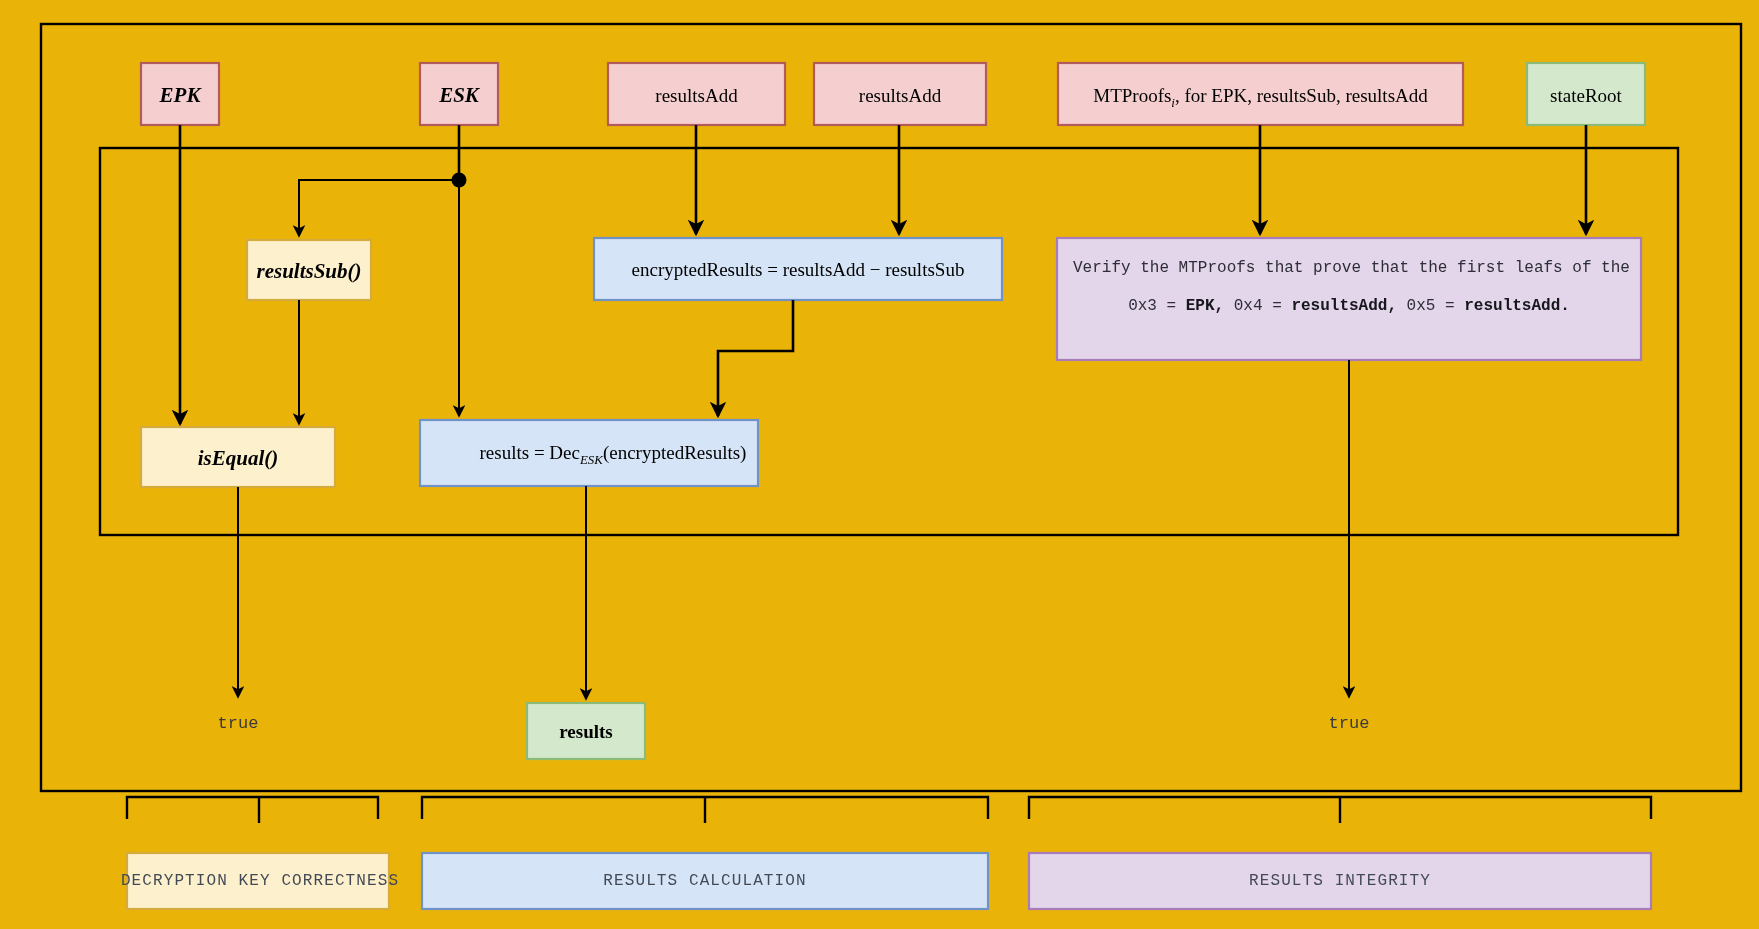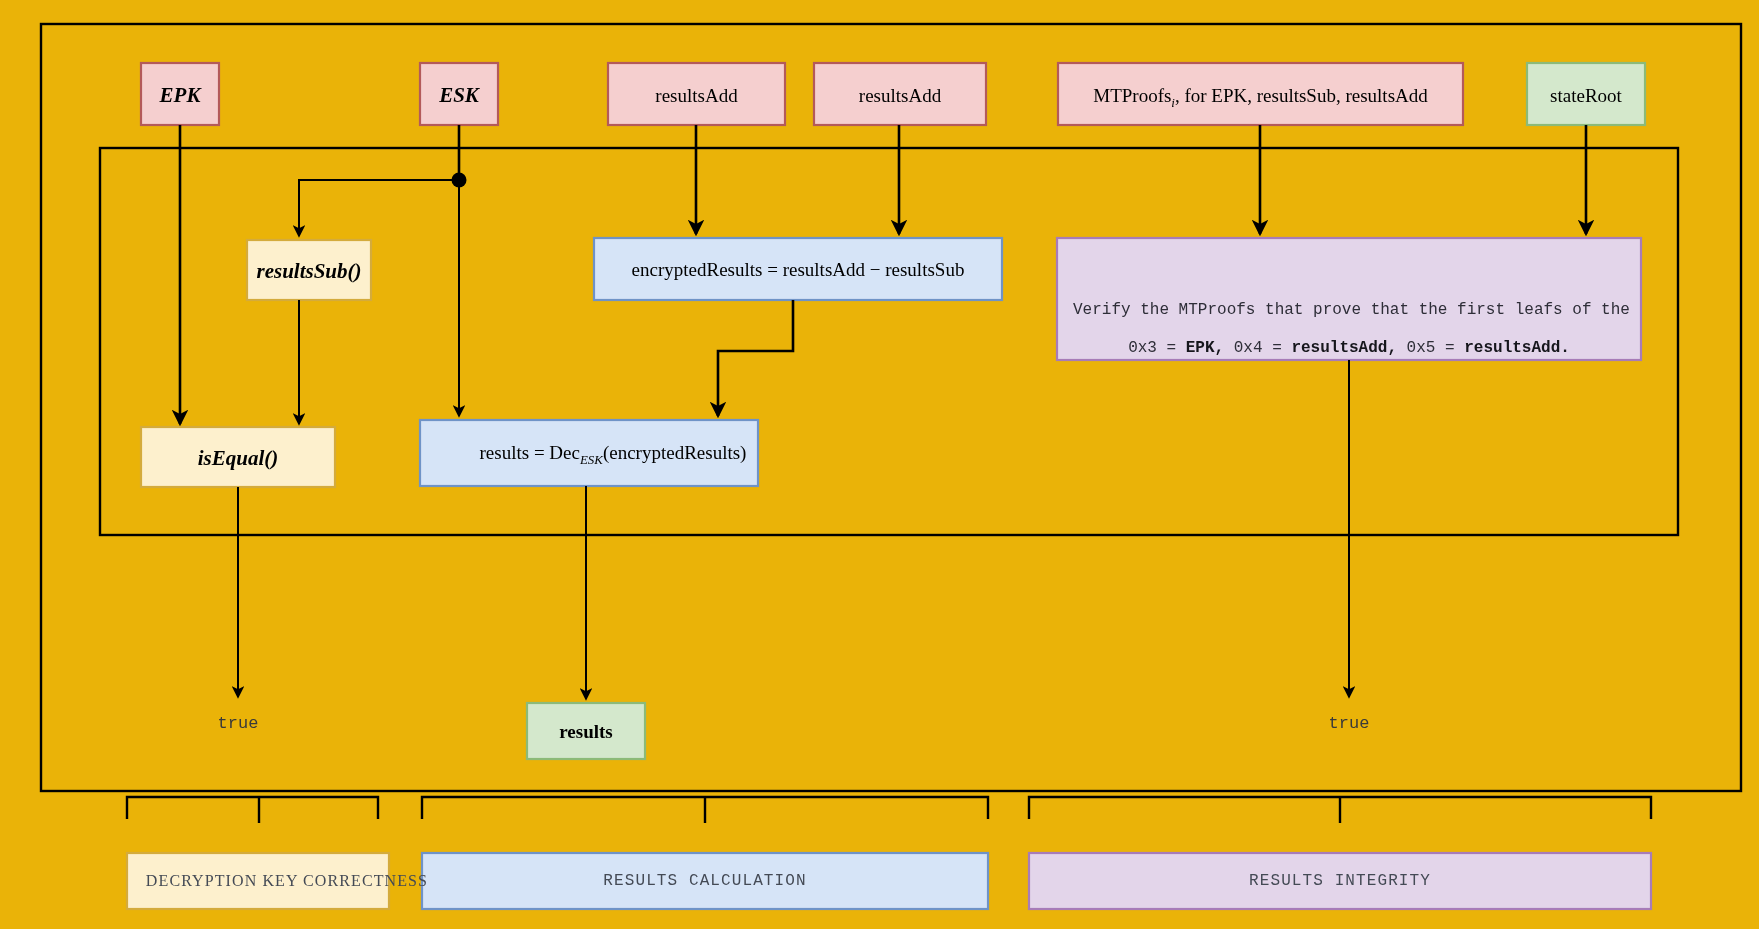--- a/index.html
+++ b/index.html
@@ -69,21 +69,20 @@
   .lbl-serif   { font-family: "Liberation Serif", serif; font-size: 19px; }
   .lbl-italic  { font-family: "Liberation Serif", serif; font-size: 21px; font-style: italic; font-weight: bold; }
   .lbl-mono    { font-family: "Liberation Mono", monospace; font-size: 17px; color: #3a3a3a; }
   .lbl-legend  { font-family: "Liberation Mono", monospace; font-size: 16px; color: #444a55; letter-spacing: 1.1px; }
   .lbl-purple-body {
     font-family: "Liberation Mono", monospace;
     font-size: 16px;
     color: #2e2e38;
     line-height: 1.65;
     text-align: center;
-    margin-top: 42px;
   }
   .lbl-purple-body b { font-weight: bold; color: #16161c; }
   sub { font-size: 0.68em; font-style: italic; }
 </style>
 </head>
 <body>
 
 <div id="stage">
 
   <svg id="diagram" viewBox="0 0 1759 929">
@@ -180,19 +179,19 @@
       <span>0x3 = </span><b>EPK,</b><span> 0x4 = </span><b>resultsAdd,</b><span> 0x5 = </span><b>resultsAdd.</b>
     </div>
   </div>
 
   <div class="lbl lbl-mono" style="left:188px; top:714px; width:100px;">true</div>
 
   <div class="lbl lbl-serif" style="left:527px; top:721px; width:118px; font-weight:bold;">results</div>
 
   <div class="lbl lbl-mono" style="left:1299px; top:714px; width:100px;">true</div>
 
-  <div class="lbl lbl-legend" style="left:140px; top:872px; width:294px;font-family:Liberation Serif, serif;">DECRYPTION KEY CORRECTNESS</div>
+  <div class="lbl lbl-legend" style="left:113px; top:872px; width:294px;">DECRYPTION KEY CORRECTNESS</div>
 
   <div class="lbl lbl-legend" style="left:1029px; top:872px; width:622px;">RESULTS INTEGRITY</div>
 
   <div class="lbl lbl-legend" style="left:422px; top:872px; width:566px;">RESULTS CALCULATION</div>
 
 </div>
 
 </body></html>

